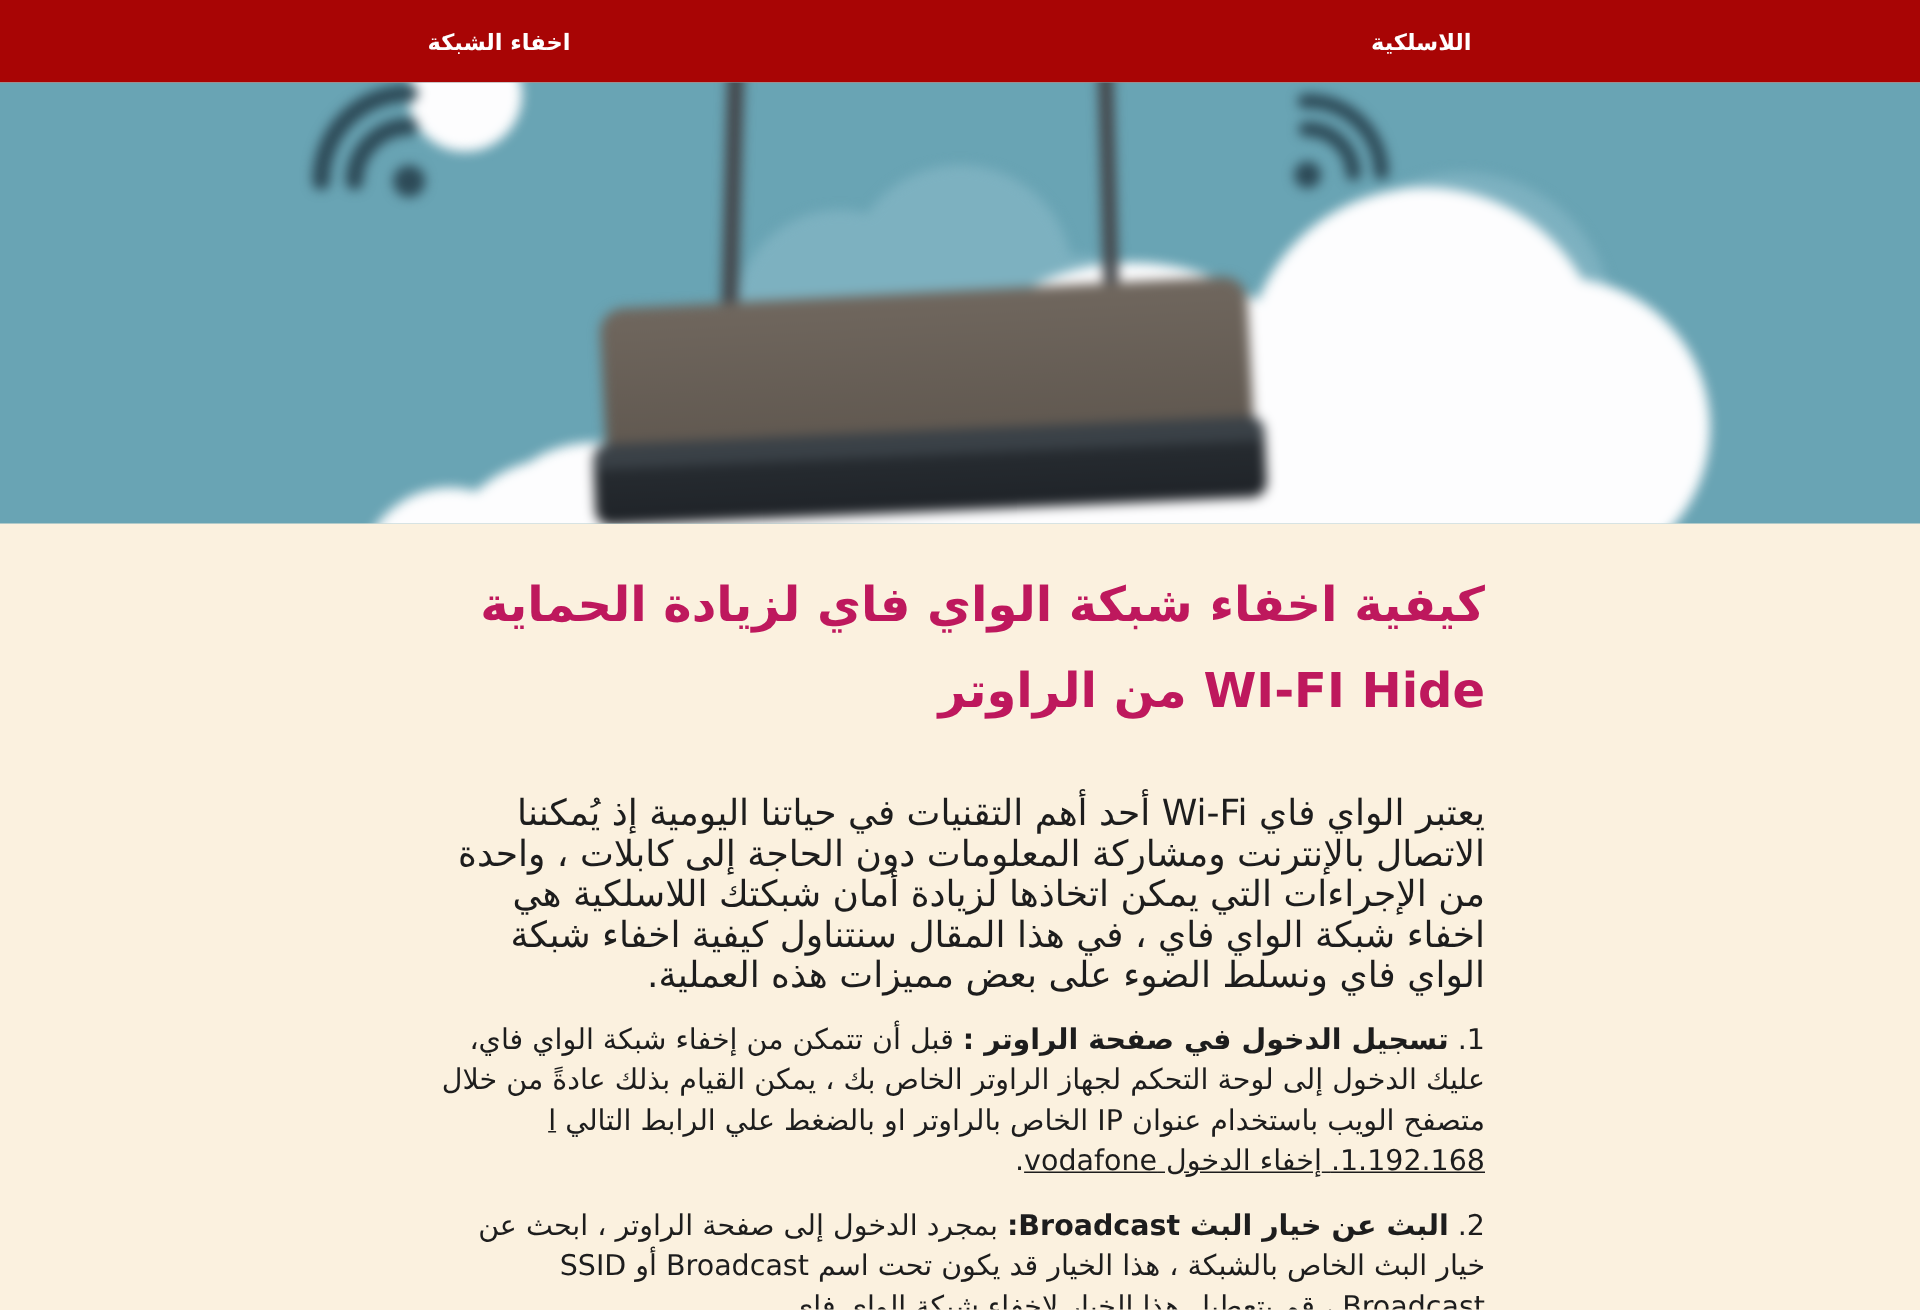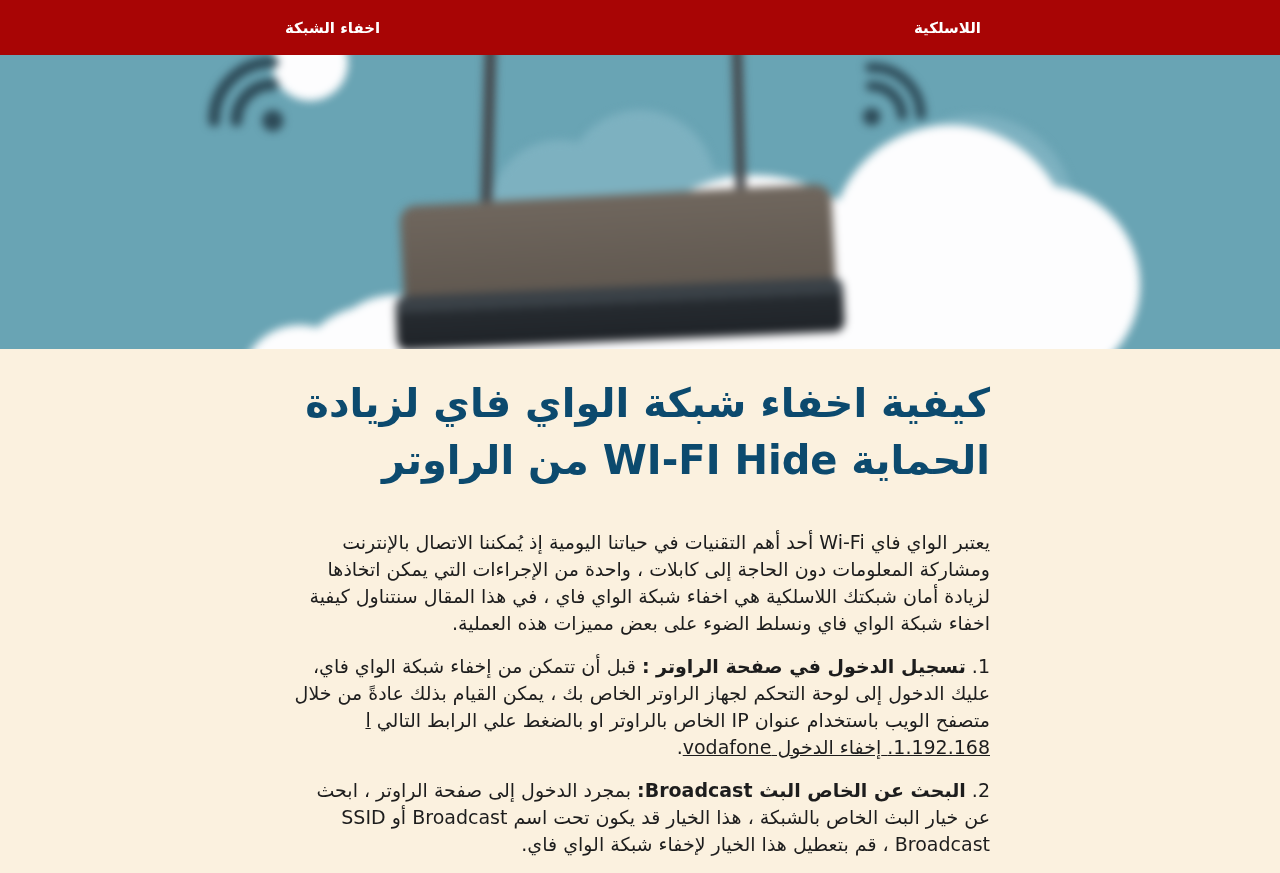--- a/index.html
+++ b/index.html
@@ -65,28 +65,28 @@
 
   
   .article {
     direction: rtl;
     text-align: right;
     padding: 0 290px;
     color: var(--text_dark, #1d1d1d);
   }
   .article h1 {
     margin: 26px 0 0 0;
-    font-size: 40px;
+    font-size: 32px;
     line-height: 57px;
     font-weight: 700;
-    color: #0c4a6e;
+    color: #be185d;
   }
   .intro {
     margin: 40px 0 0 0;
-    font-size: 19px;
+    font-size: 24px;
     line-height: 27px;
   }
   .article h2 {
     margin: 22px 0 0 0;
     font-size: 29px;
     line-height: 38px;
     font-weight: 700;
     color: #131313;
   }
   .step {
@@ -167,19 +167,19 @@
 
     <p class="step">
       <span>1.</span>
       <span class="lead">تسجيل الدخول في صفحة الراوتر :</span>
       <span>قبل أن تتمكن من إخفاء شبكة الواي فاي، عليك الدخول إلى لوحة التحكم لجهاز الراوتر الخاص بك ، يمكن القيام بذلك عادةً من خلال متصفح الويب باستخدام عنوان IP الخاص بالراوتر او بالضغط علي الرابط التالي</span>
       <a class="inline-link"><span class="ltr-num">l .1.192.168</span> <span>إخفاء الدخول vodafone</span></a><span>.</span>
     </p>
 
     <p class="step">
       <span>2.</span>
-      <span class="lead">البحث عن الخاص البث Broadcast:</span>
+      <span class="lead">البث عن خيار البث Broadcast:</span>
       <span>بمجرد الدخول إلى صفحة الراوتر ، ابحث عن خيار البث الخاص بالشبكة ، هذا الخيار قد يكون تحت اسم Broadcast أو SSID Broadcast ، قم بتعطيل هذا الخيار لإخفاء شبكة الواي فاي.</span>
     </p>
 
   </div>
 
 </div>
 
 </body></html>

